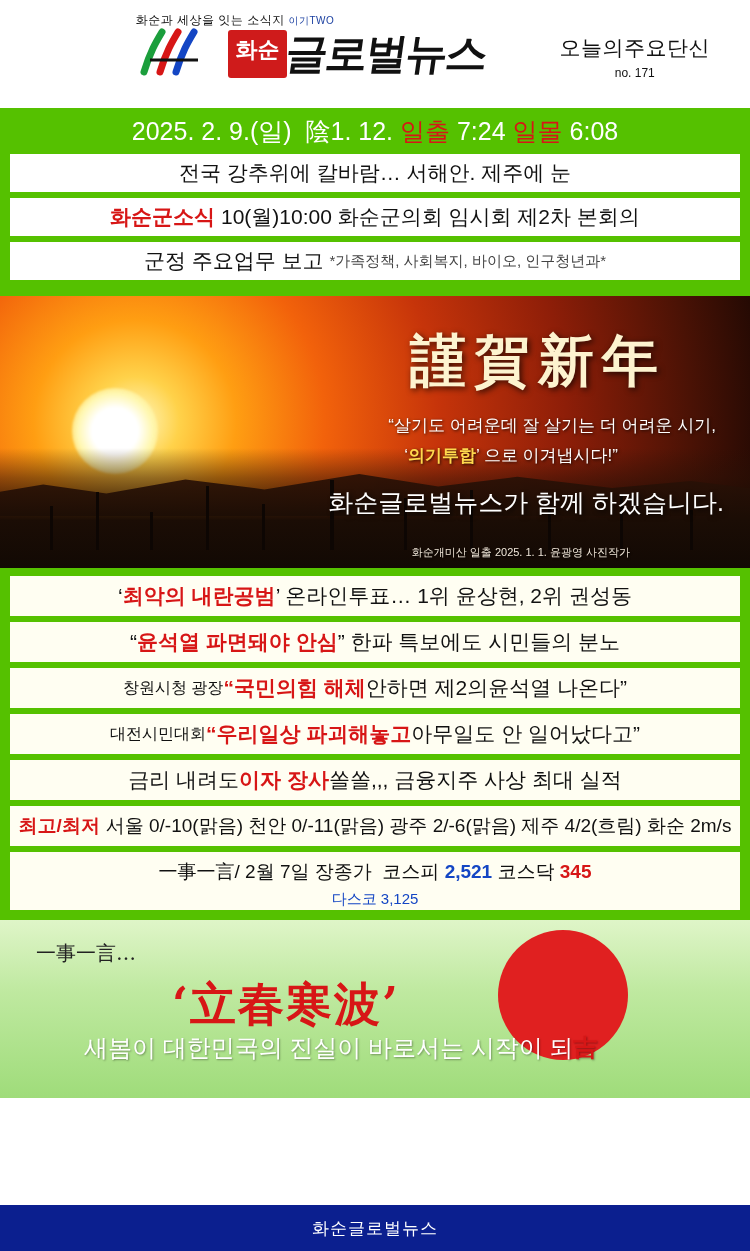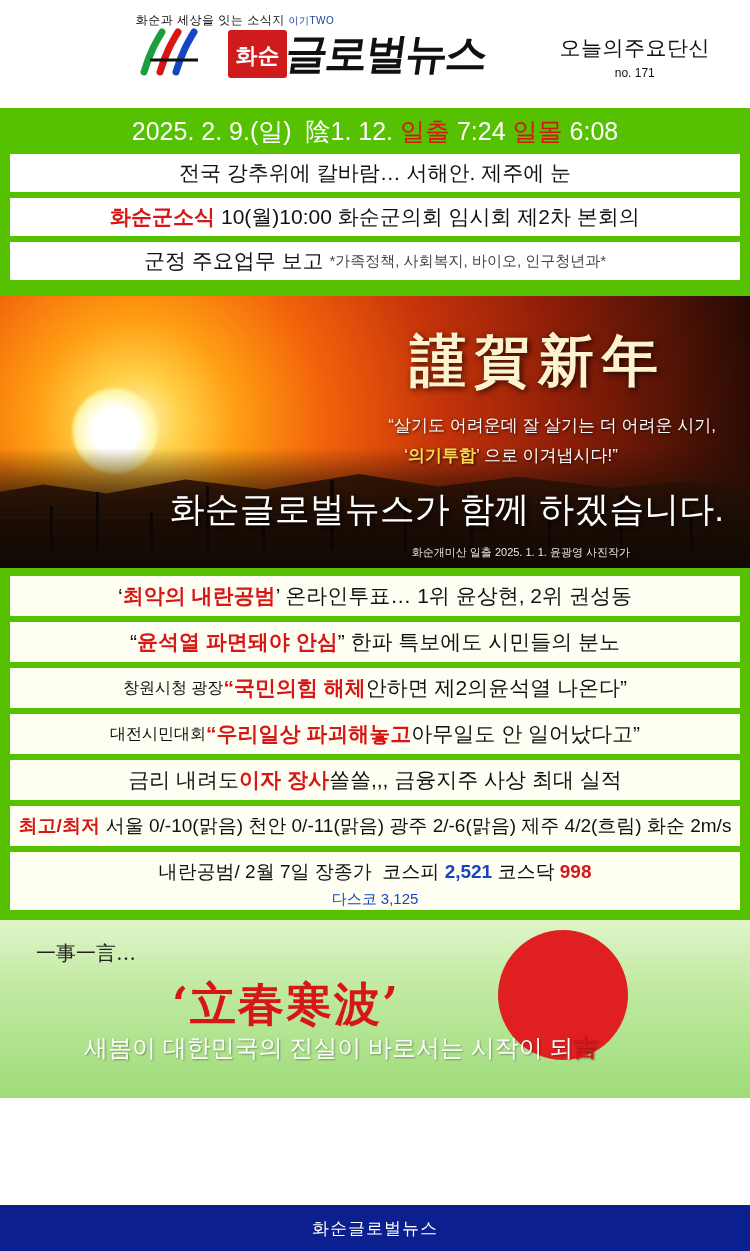--- a/index.html
+++ b/index.html
@@ -47,21 +47,21 @@
     top: 30px;
     left: 228px;
     width: 59px;
     height: 48px;
     background: #cf1b1b;
     color: #fff;
     font-size: 22px;
     font-weight: bold;
     line-height: 1.05;
     text-align: center;
-    padding-top: 14px;
+    padding-top: 8px;
     box-sizing: border-box;
     border-radius: 3px;
   }
   .mast-brush {
     position: absolute;
     top: 26px;
     left: 286px;
     font-size: 42px;
     font-weight: bold;
     color: #111;
@@ -172,21 +172,21 @@
     text-shadow: 1px 1px 3px rgba(0,0,0,.8);
   }
   .quote1 { top: 118px; }
   .quote2 { top: 148px; right: 132px; }
   .quote2 .hl { color: #ffd84d; font-weight: bold; }
   .bigline {
     position: absolute;
     top: 190px;
     right: 26px;
     color: #ffffff;
-    font-size: 35px;
+    font-size: 25px;
     text-shadow: 2px 2px 5px rgba(0,0,0,.85);
   }
   .credit {
     position: absolute;
     bottom: 8px;
     right: 120px;
     color: #f0e6d8;
     font-size: 11px;
     text-shadow: 1px 1px 2px rgba(0,0,0,.9);
   }
@@ -398,25 +398,25 @@
       <span> 쏠쏠,,, 금융지주 사상 최대 실적</span>
     </div>
 
 
   <div class="news-row weather">
     <span class="lbl">최고</span><span class="lbl">/</span><span class="lbl">최저</span>&nbsp;
     <span class="txt">서울 0/-10(맑음) 천안 0/-11(맑음) 광주 2/-6(맑음) 제주 4/2(흐림) 화순 2m/s</span>
   </div>
 
   <div class="news-row stocks">
-    <span>내란공범/  2월 7일 장종가</span>&nbsp;&nbsp;
+    <span>一事一言/  2월 7일 장종가</span>&nbsp;&nbsp;
     <span>코스피</span>&nbsp;
     <span class="b">2,521</span>&nbsp;
     <span>코스닥</span>&nbsp;
-    <span class="r">998</span>
+    <span class="r">345</span>
   </div>
 
   <div class="kosdaq-sub">
     <span>다스코</span>
     <span>3,125</span>
   </div>
 
 </div>
 
 <div class="bottom-band">

